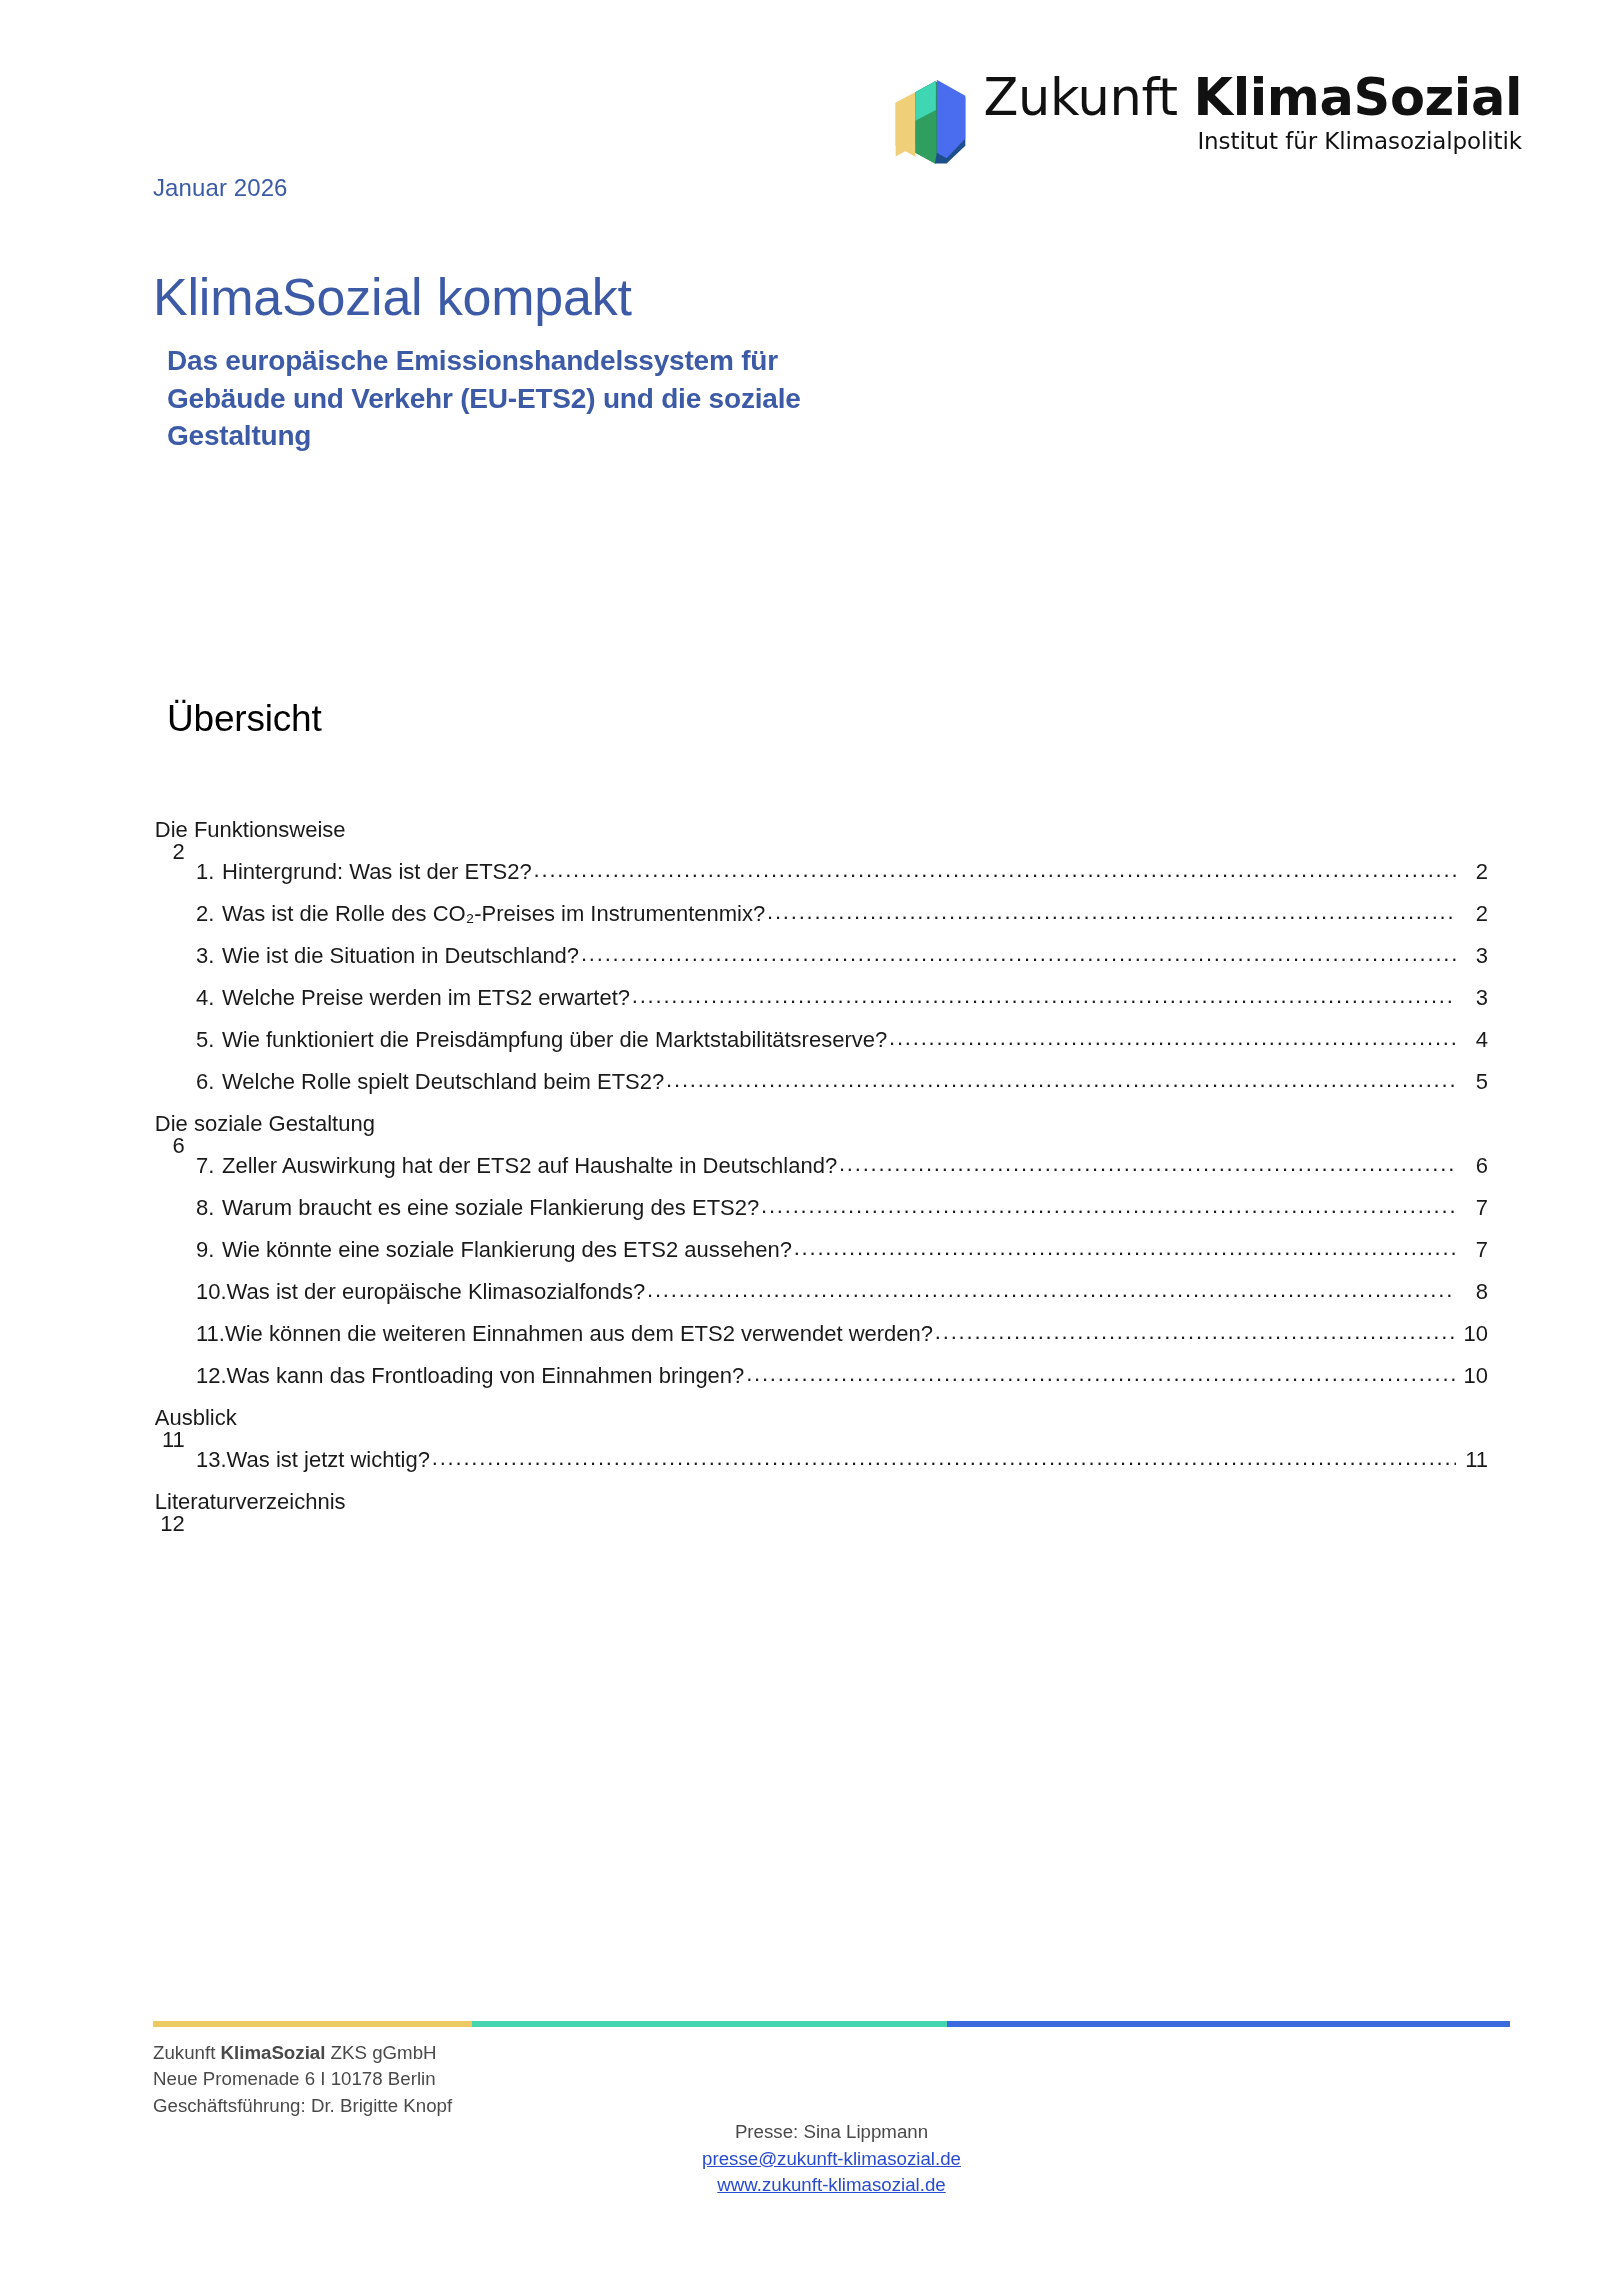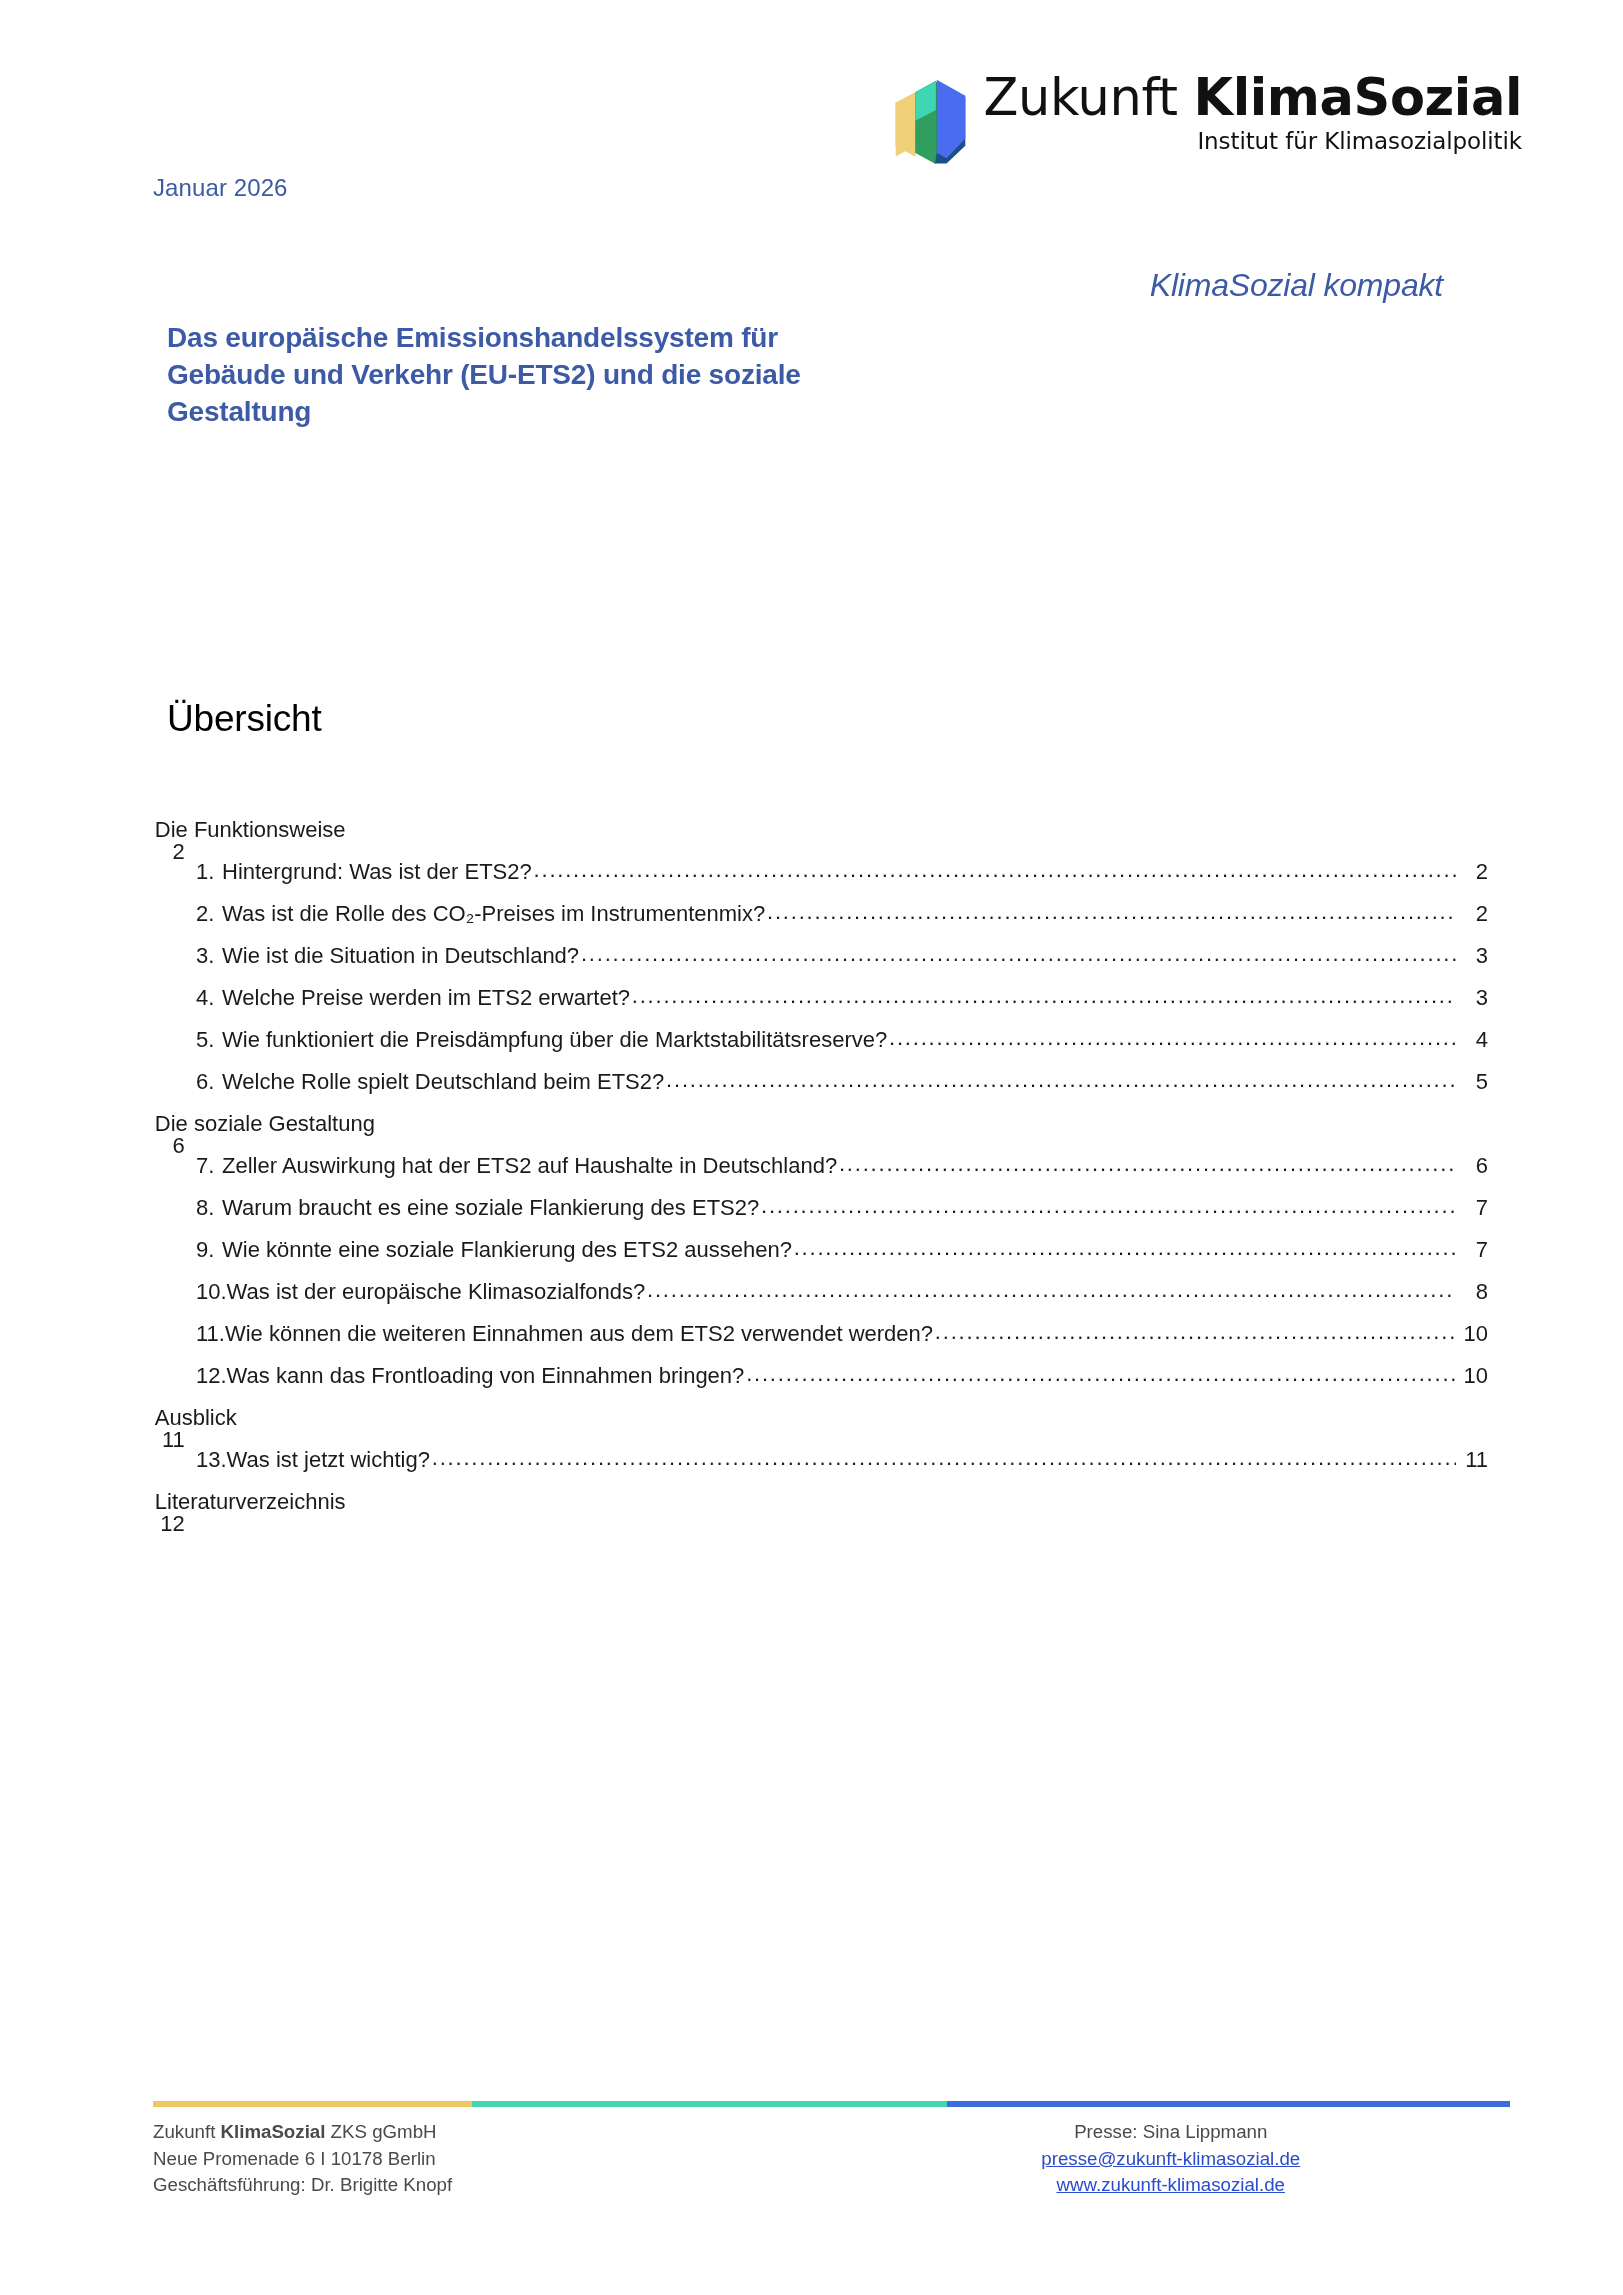--- a/index.html
+++ b/index.html
@@ -90,27 +90,25 @@
 
   
   .title-block {
     position: absolute;
     left: 153px;
     top: 267px;
     width: 1290px;
     color: #3c5aa6;
   }
   .kicker {
-    font-size: 32px;
-    font-style: italic;
+    font-size: 52px;
     font-weight: 400;
     line-height: 1.18;
     margin: 0 0 9px 0;
     letter-spacing: -0.2px;
-    text-align: right;
   }
   .main-title {
     font-size: 28px;
     font-weight: 700;
     line-height: 1.33;
     margin: 14px;
     letter-spacing: -0.2px;
   }
 
   
@@ -190,20 +188,21 @@
   .bar-1 { flex: 0 0 23.5%; background: #edc964; }
   .bar-2 { flex: 0 0 35.0%; background: #45d6b0; }
   .bar-3 { flex: 1 1 auto;  background: #3b6bdc; }
 
   .footer-cols {
     display: flex;
     width: 100%;
     font-size: 18.7px;
     line-height: 1.42;
     color: #4a4a4a;
+    flex-direction: column;
   }
   .fcol { flex: 1 1 33.33%; }
   .fcol-left   { text-align: left; }
   .fcol-center { text-align: center; }
   .fcol-right  { text-align: right; }
 
   .fcol .bold { font-weight: 700; }
   .flink {
     color: #2a4bd0;
     text-decoration: underline;

